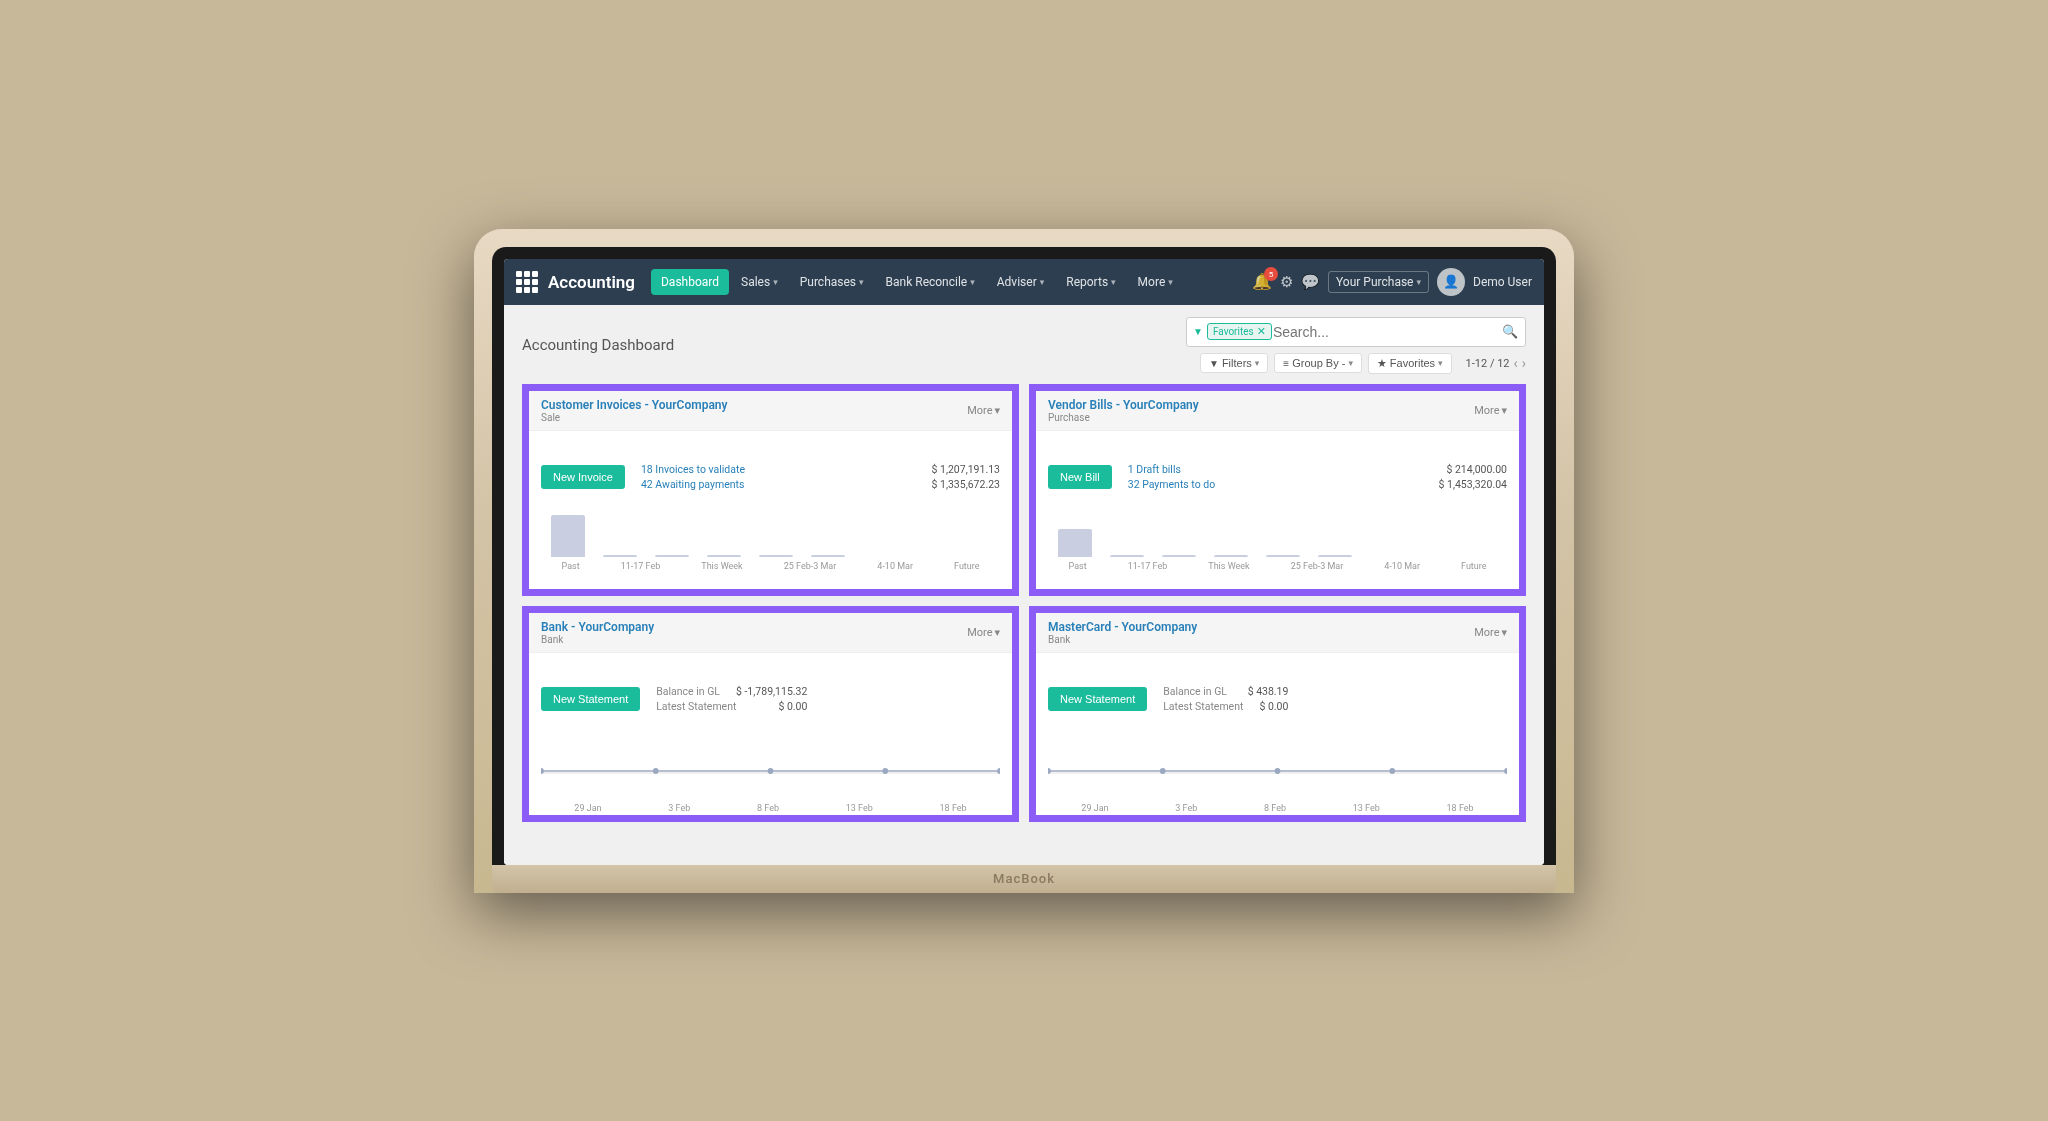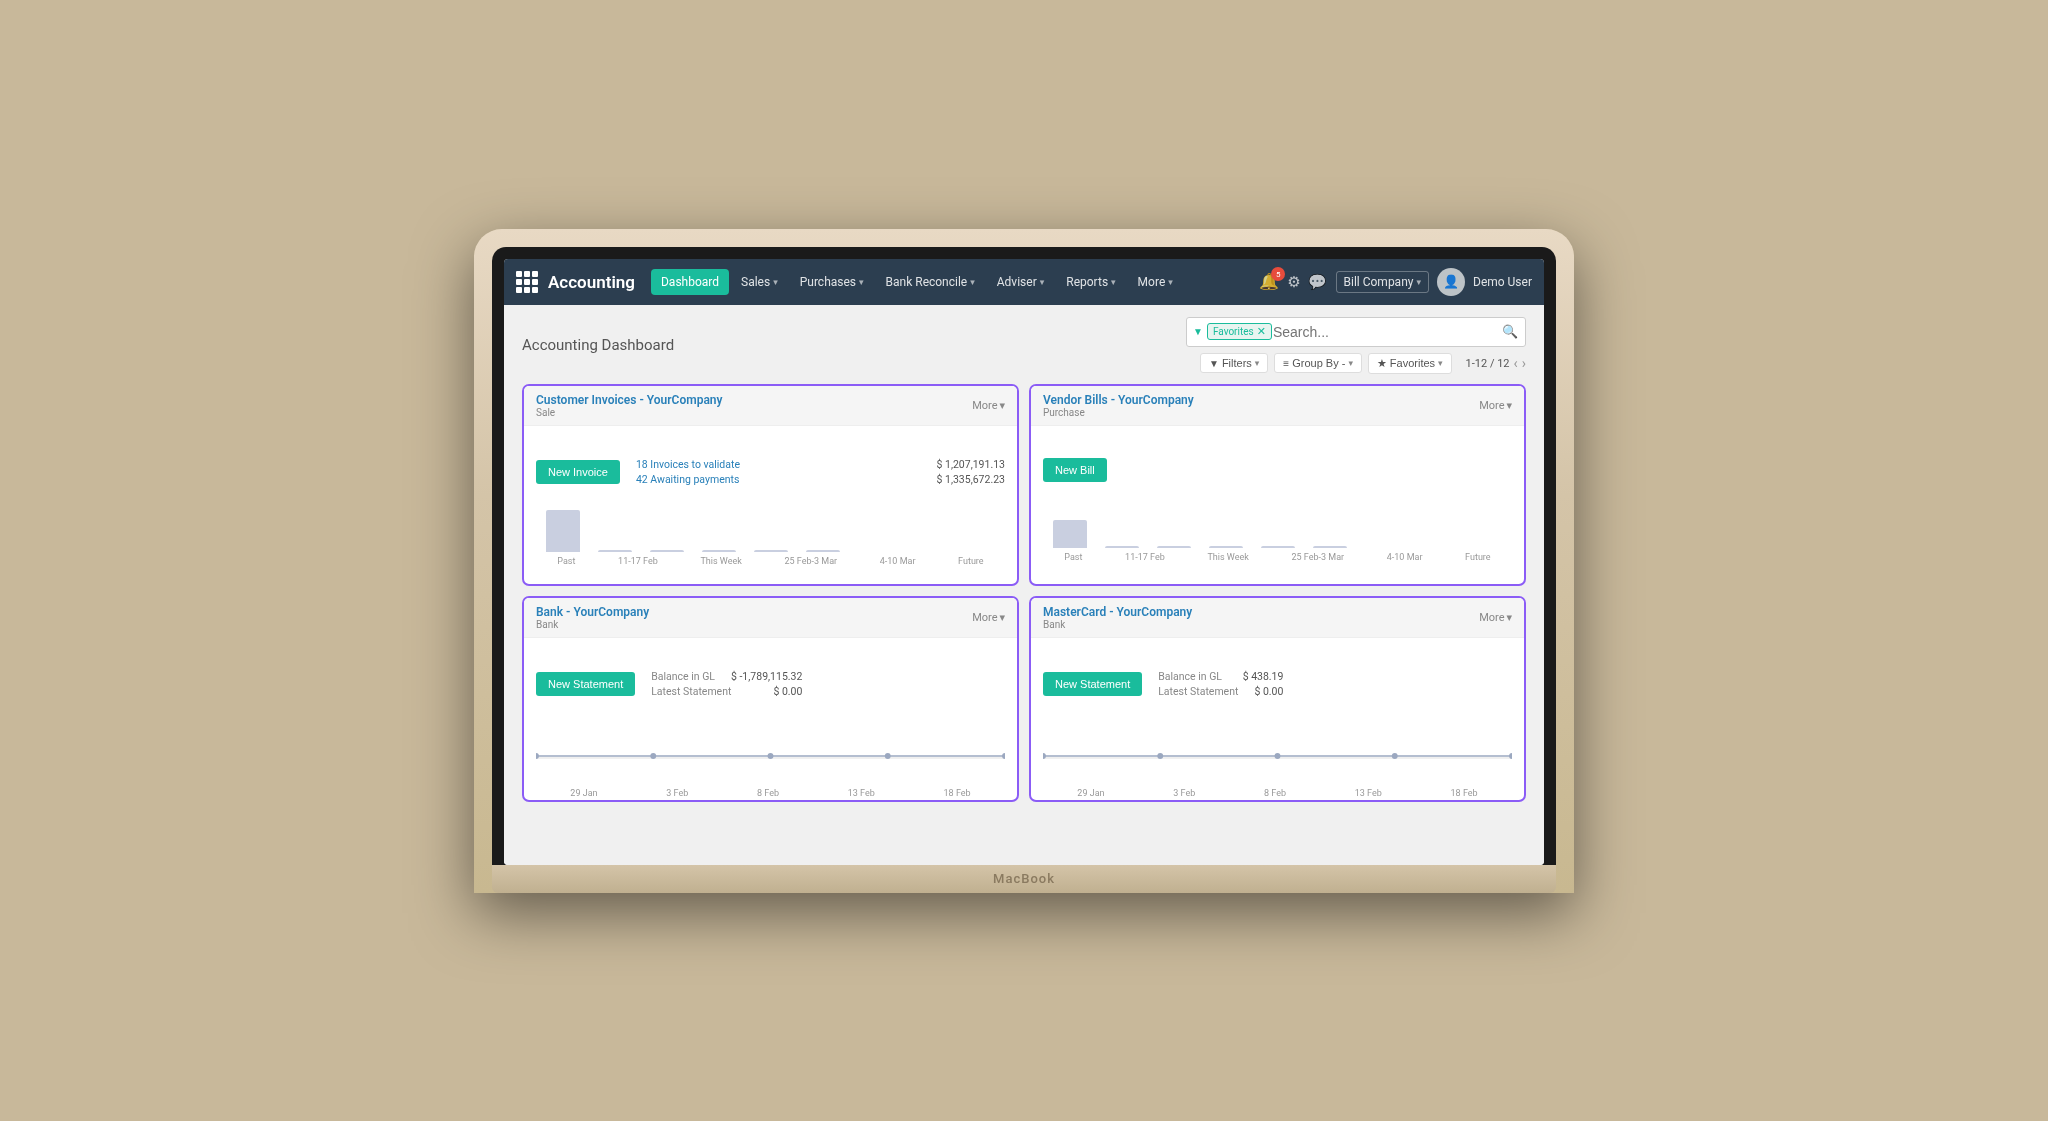--- a/index.html
+++ b/index.html
@@ -293,22 +293,22 @@
 
     
     .dashboard-grid {
       display: grid;
       grid-template-columns: 1fr 1fr;
       gap: 10px;
     }
 
     .dashboard-card {
       background: #fff;
-      border: 2px solid #8b5cf6;
-      border-radius: 7px;
+      border: 7px solid #8b5cf6;
+      border-radius: 0;
       overflow: hidden;
     }
 
     .card-header {
       background: #f5f5f5;
       border-bottom: 1px solid #eee;
       padding: 7px 12px;
       display: flex;
       align-items: center;
       justify-content: space-between;
@@ -498,21 +498,21 @@
         </div>
 
         <div class="topnav-right">
           <div class="notif-badge">
             🔔
             <div class="badge-count">5</div>
           </div>
           <span class="topnav-icon">⚙</span>
           <span class="topnav-icon">💬</span>
           <div class="company-selector">
-            <span>Bill Company</span>
+            <span>Your Purchase</span>
             <span class="nav-caret">▾</span>
           </div>
           <div class="user-avatar">👤</div>
           <span class="user-name">Demo User</span>
         </div>
       </div>
 
       <div class="content-area">
 
         <div class="page-header">
@@ -608,20 +608,30 @@
                 <div class="card-subtitle">Purchase</div>
               </div>
               <div class="card-more">
                 <span>More</span>
                 <span>▾</span>
               </div>
             </div>
             <div class="card-body">
               <div class="card-actions-row">
                 <button class="btn-new">New Bill</button>
+                <div class="card-stats">
+                  <div class="stat-row">
+                    <span class="stat-label">1 Draft bills</span>
+                    <span class="stat-value">$ 214,000.00</span>
+                  </div>
+                  <div class="stat-row">
+                    <span class="stat-label">32 Payments to do</span>
+                    <span class="stat-value">$ 1,453,320.04</span>
+                  </div>
+                </div>
               </div>
               <div class="chart-container">
                 <div class="chart-bars">
                   <div class="chart-bar" style="height:28px;width:34px;"></div>
                   <div class="chart-bar" style="height:2px;width:34px;"></div>
                   <div class="chart-bar" style="height:2px;width:34px;"></div>
                   <div class="chart-bar" style="height:2px;width:34px;"></div>
                   <div class="chart-bar" style="height:2px;width:34px;"></div>
                   <div class="chart-bar" style="height:2px;width:34px;"></div>
                 </div>

